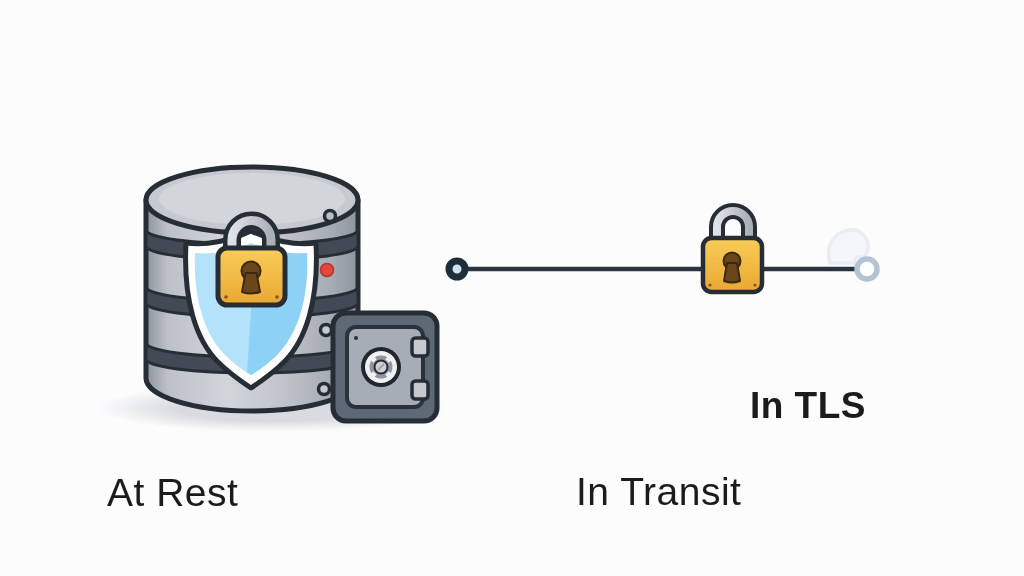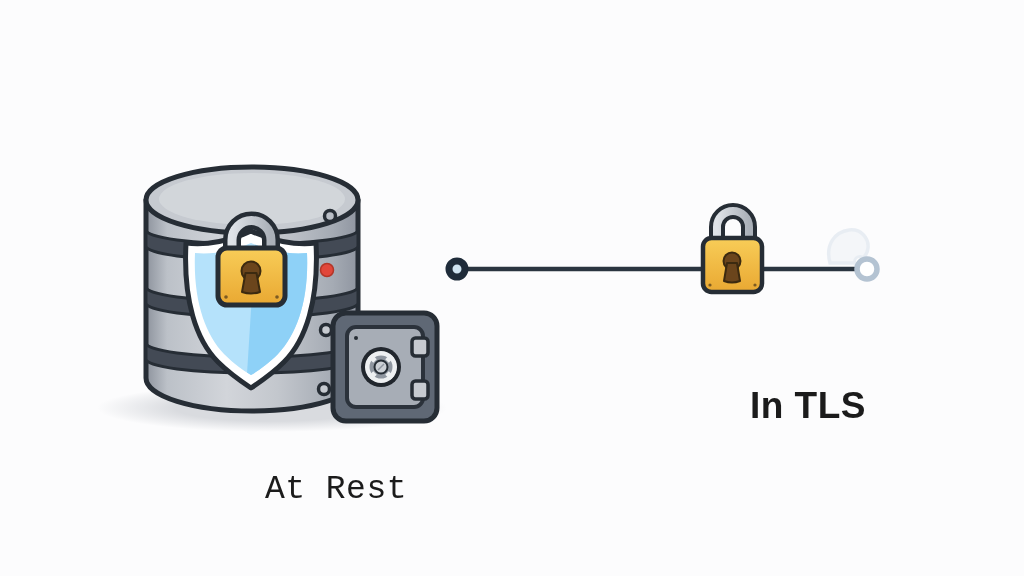--- a/index.html
+++ b/index.html
@@ -4,22 +4,22 @@
 <style>
   html,body{margin:0;padding:0;}
   body{
     width:1024px;height:576px;overflow:hidden;
     background:var(--background,#fcfcfd);
     font-family:"Liberation Sans","DejaVu Sans",sans-serif;
   }
   .stage{position:relative;width:1024px;height:576px;background:var(--background,#fcfcfd);}
   .stage svg{position:absolute;left:0;top:0;}
   .caption{
-    position:absolute;text-align:right;color:var(--text,#1b1b1b);
-    font-size:33px;font-weight:500;letter-spacing:0.5px;line-height:1;font-family:Liberation Mono, monospace;
+    position:absolute;text-align:left;color:var(--text,#1b1b1b);
+    font-size:39px;font-weight:500;letter-spacing:0.5px;line-height:1;
   }
   .caption.at-rest{left:107px;top:473px;width:300px;}
   .caption.in-transit{left:576px;top:472px;width:300px;}
   .label-tls{
     position:absolute;left:566px;top:387px;width:300px;text-align:right;
     color:var(--text,#1b1b1b);font-size:37px;font-weight:700;letter-spacing:0.5px;line-height:1;
   }
 </style>
 </head>
 <body>
@@ -121,14 +121,15 @@
       <rect x="703" y="238" width="59" height="54" rx="8.5" fill="url(#lockBody)" stroke="var(--outline)" stroke-width="4.5"></rect>
       <circle cx="732" cy="261" r="8.5" fill="var(--lock-keyhole-brown)" stroke="#3c2a10" stroke-width="2"></circle>
       <path d="M727,263 L737,263 L740,281 Q732,284 724,281 Z" fill="var(--lock-keyhole-brown)" stroke="#3c2a10" stroke-width="2" stroke-linejoin="round"></path>
       <circle cx="710" cy="285" r="1.6" fill="#7c5a22"></circle>
       <circle cx="755" cy="285" r="1.6" fill="#7c5a22"></circle>
     </g>
   </svg>
 
   <div class="label-tls">In TLS</div>
   <div class="caption at-rest">At Rest</div>
+  <div class="caption in-transit">In Transit</div>
 
 </div>
 
 </body></html>

